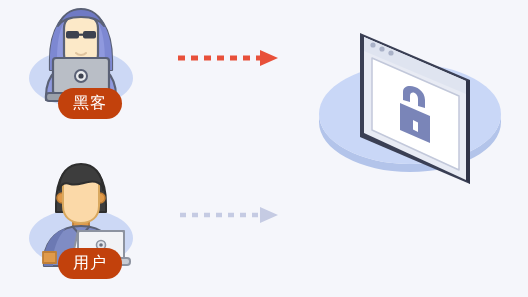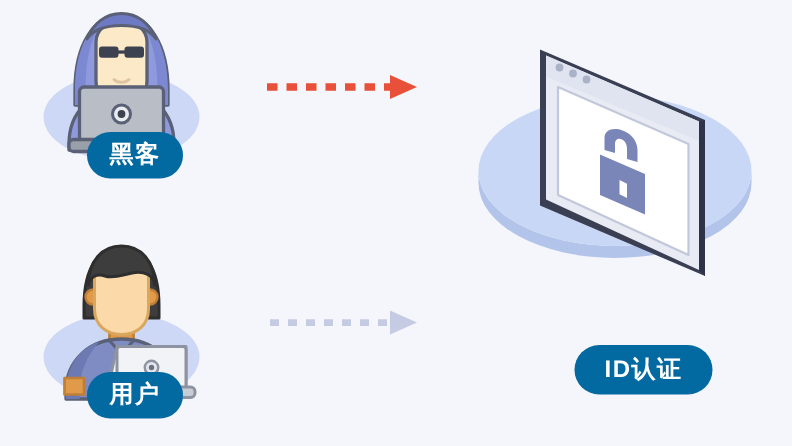--- a/index.html
+++ b/index.html
@@ -9,24 +9,24 @@
     font-family:"Liberation Sans","DejaVu Sans",sans-serif;
     overflow:hidden;position:relative;
   }
   #stage{position:absolute;inset:0;width:528px;height:297px;}
   .layer{position:absolute;}
 
   
   .badge{
     position:absolute;
     display:flex;align-items:center;justify-content:center;
-    background:#0369a1;
+    background:#c2410c;
     color:#ffffff;
     border-radius:999px;
-    font-weight:bold;
+    font-weight:normal;
     letter-spacing:1px;
     white-space:nowrap;
     box-sizing:border-box;
   }
   #badge-hacker{left:58px;top:88px;width:64px;height:31px;font-size:16px;}
   #badge-user{left:58px;top:248px;width:64px;height:31px;font-size:16px;}
   #badge-id{left:383px;top:230px;width:92px;height:33px;font-size:16px;}
 
   svg{display:block;overflow:visible;}
 </style>
@@ -152,15 +152,14 @@
         <path d="M91 74 C91 63 113 68 113 82 L113 90 L106 88 L106 81
                  C106 74 98 72 98 78 L98 84 L91 82 Z"></path>
 
         <path d="M88 85 L118 98 L118 125 L88 112 Z"></path>
 
         <path d="M101 102 L106 104.5 L106 114 L101 111.5 Z" fill="#ffffff"></path>
       </g>
     </svg>
   </div>
 
-  <div class="badge" id="badge-id">ID认证</div>
 
 </div>
 
 </body></html>

